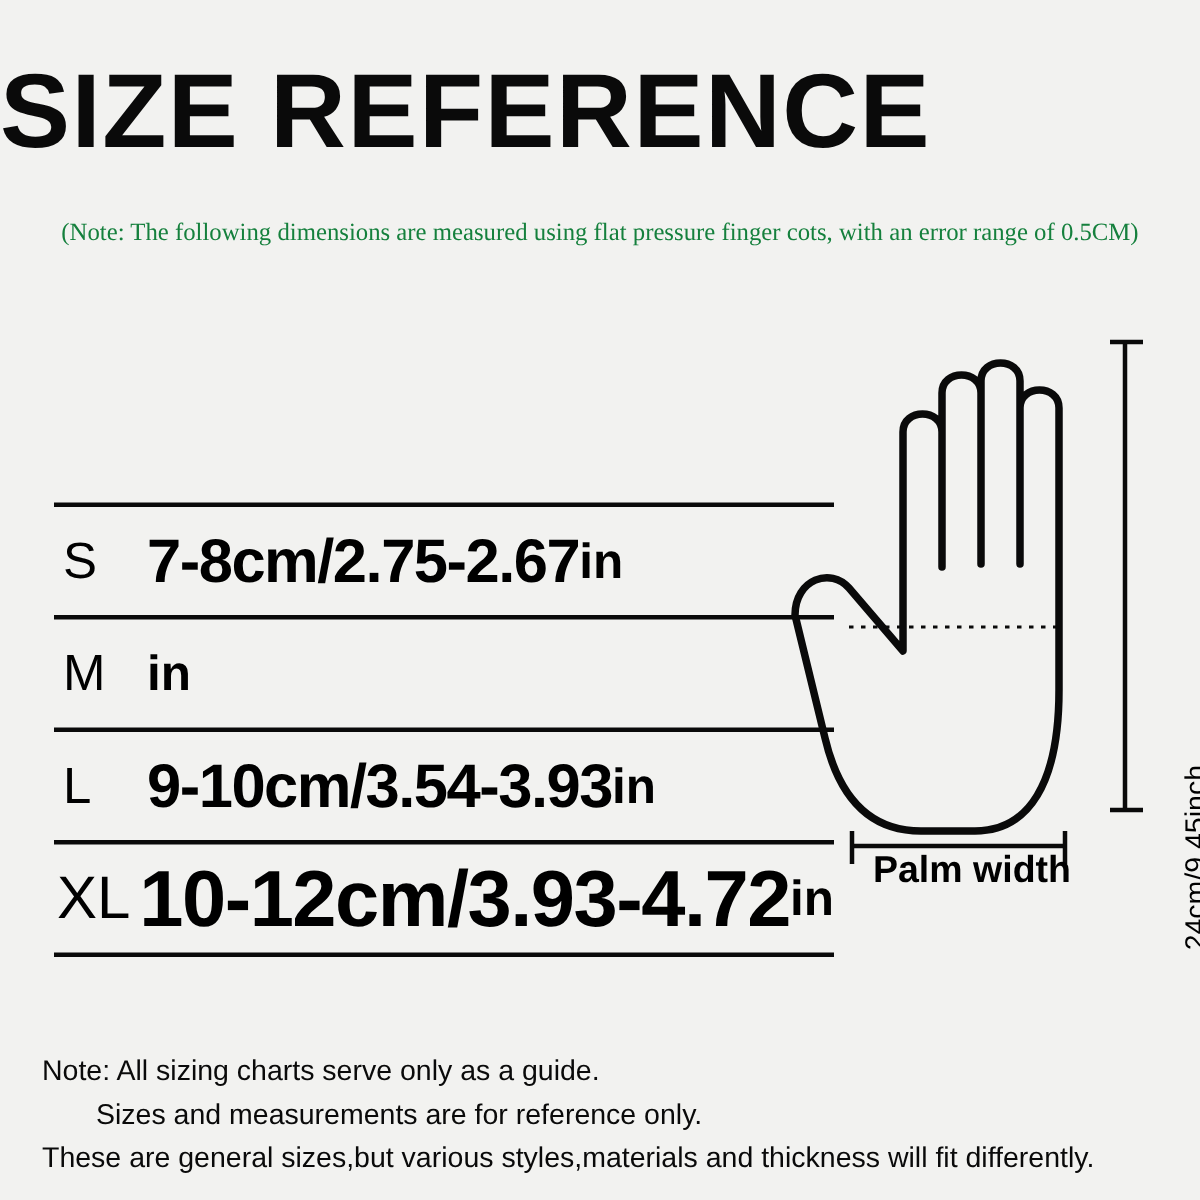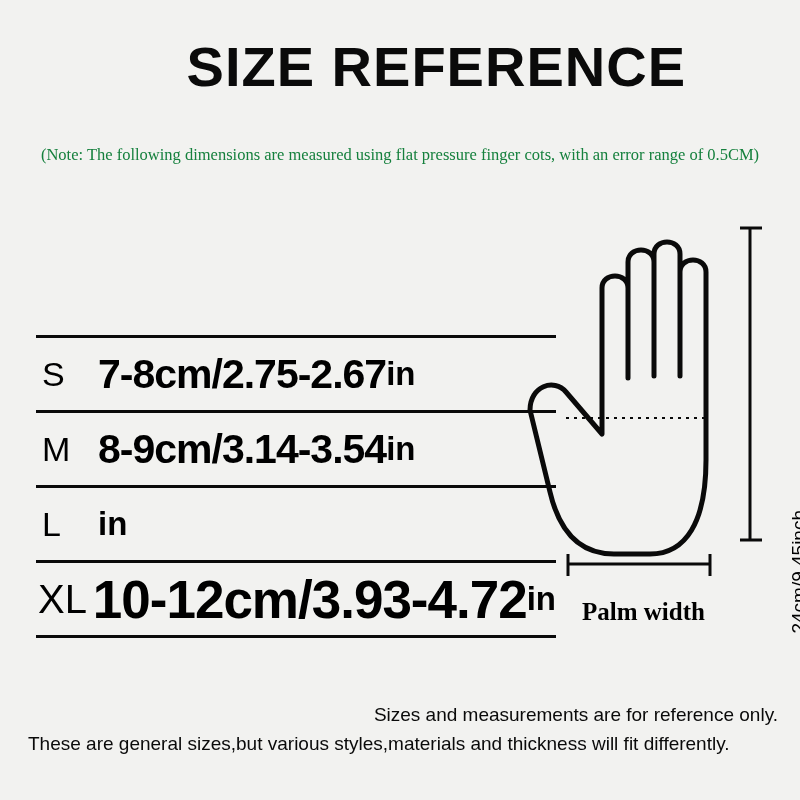--- a/index.html
+++ b/index.html
@@ -18,24 +18,24 @@
   .page {
     position: relative;
     width: 800px;
     height: 800px;
   }
   .title {
     position: absolute;
     top: 34px;
     left: 0;
     width: 686px;
-    text-align: right;
+    text-align: left;
     font-family: "Liberation Sans", sans-serif;
     font-weight: bold;
-    font-size: 56px;
+    font-size: 70px;
     letter-spacing: 1px;
     color: #0a0a0a;
   }
   .note-top {
     position: absolute;
     top: 145px;
     left: 8px;
     width: 784px;
     text-align: center;
     font-family: "Liberation Serif", serif;
@@ -103,64 +103,64 @@
     top: 300px;
     transform: rotate(-90deg);
     transform-origin: right top;
     font-size: 19px;
     font-family: "Liberation Sans", sans-serif;
     white-space: nowrap;
   }
   .palm-label {
     position: absolute;
     left: 72px;
-    top: 388px;
+    top: 356px;
     font-size: 25px;
     font-weight: 700;
-    font-family: Liberation Serif, serif;
+    font-family: Liberation Sans, sans-serif;
   }
 
   
   .notes {
     position: absolute;
     left: 28px;
     top: 700px;
     width: 750px;
     font-family: "Liberation Sans", sans-serif;
     font-size: 19px;
     line-height: 29px;
     color: #0a0a0a;
   }
-  .notes .indent { padding-left: 36px; text-align: right; }
+  .notes .indent { padding-left: 36px; }
 </style>
 </head>
 <body>
 
 <div class="page">
 
   <div class="title">SIZE REFERENCE</div>
 
   <div class="note-top">(Note: The following dimensions are measured using flat pressure finger cots, with an error range of 0.5CM)</div>
 
   <div class="size-table">
 
     <div class="size-row row-s">
       <span class="size-label">S</span>
       <span class="size-value">7-8cm/2.75-2.67</span>
       <span class="size-unit">in</span>
     </div>
 
     <div class="size-row row-m">
       <span class="size-label">M</span>
-      <span class="size-value">8-9cm/3.14-3.54</span>
       <span class="size-unit">in</span>
     </div>
 
     <div class="size-row row-l">
       <span class="size-label">L</span>
+      <span class="size-value">9-10cm/3.54-3.93</span>
       <span class="size-unit">in</span>
     </div>
 
     <div class="size-row row-xl">
       <span class="size-label">XL</span>
       <span class="size-value">10-12cm/3.93-4.72</span>
       <span class="size-unit">in</span>
     </div>
 
   </div>
@@ -198,17 +198,18 @@
       <line x1="58" y1="354" x2="200" y2="354" stroke="#0a0a0a" stroke-width="3"></line>
       <line x1="58" y1="344" x2="58" y2="366" stroke="#0a0a0a" stroke-width="3"></line>
       <line x1="200" y1="344" x2="200" y2="366" stroke="#0a0a0a" stroke-width="3"></line>
     </svg>
 
     <div class="height-label">24cm/9.45inch</div>
     <div class="palm-label">Palm width</div>
   </div>
 
   <div class="notes">
+    <div>Note: All sizing charts serve only as a guide.</div>
     <div class="indent">Sizes and measurements are for reference only.</div>
     <div>These are general sizes,but various styles,materials and thickness will fit differently.</div>
   </div>
 
 </div>
 
 </body></html>

